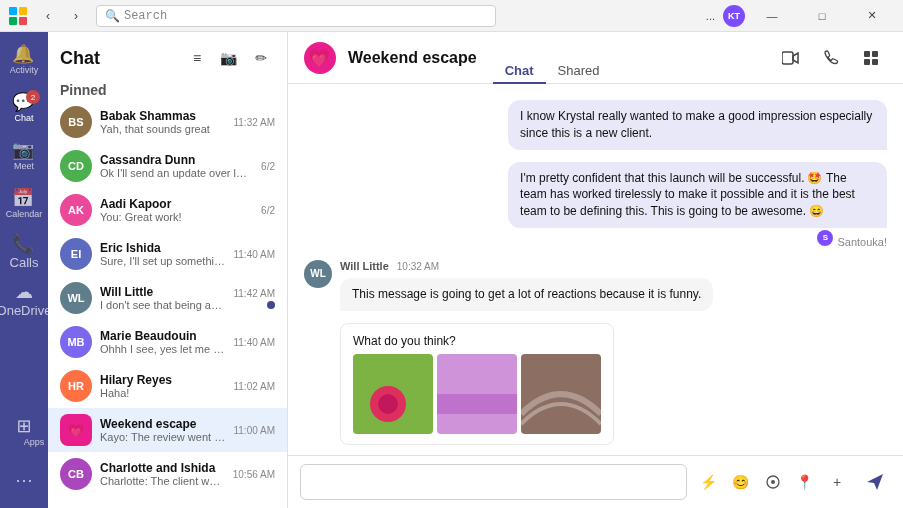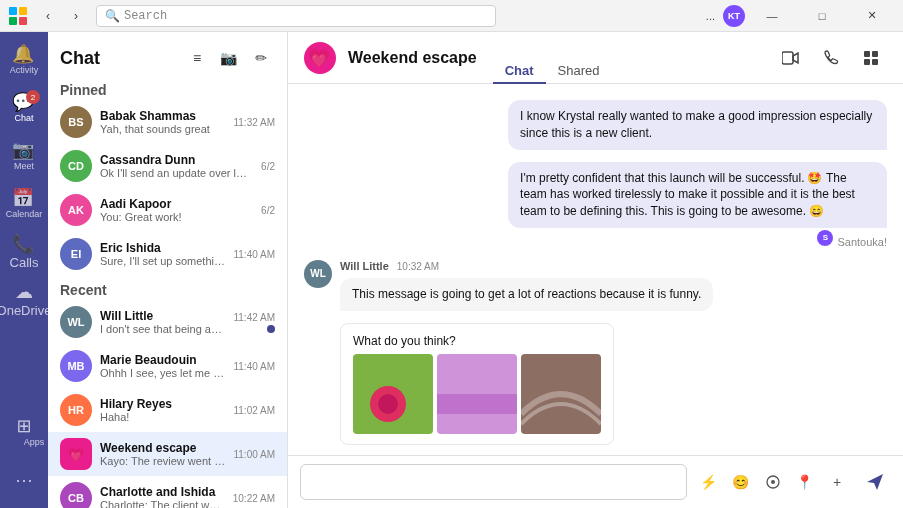--- a/index.html
+++ b/index.html
@@ -288,21 +288,20 @@
         <div class="chat-avatar" style="background:#5c6bc0;">EI</div>
         <div class="chat-info">
           <div class="chat-name">Eric Ishida</div>
           <div class="chat-preview">Sure, I'll set up something for next week to...</div>
         </div>
         <div class="chat-meta">
           <span class="chat-time">11:40 AM</span>
         </div>
       </div>
 
-      <div class="section-label">Recent</div>
 
       <div class="chat-item">
         <div class="chat-avatar" style="background:#607d8b;">WL</div>
         <div class="chat-info">
           <div class="chat-name">Will Little</div>
           <div class="chat-preview">I don't see that being an issue, can take t...</div>
         </div>
         <div class="chat-meta">
           <span class="chat-time">11:42 AM</span>
           <div class="unread-dot"></div>
@@ -338,21 +337,21 @@
           <span class="chat-time">11:00 AM</span>
         </div>
       </div>
       <div class="chat-item">
         <div class="chat-avatar" style="background:#ab47bc;">CB</div>
         <div class="chat-info">
           <div class="chat-name">Charlotte and Ishida</div>
           <div class="chat-preview">Charlotte: The client was pretty happy with...</div>
         </div>
         <div class="chat-meta">
-          <span class="chat-time">10:22 AM</span>
+          <span class="chat-time">10:56 AM</span>
         </div>
       </div>
 
     </div>
   </div>
 
   <div class="chat-main">
 
     <div class="chat-header">
       <div class="chat-header-avatar" style="font-size:18px;">💗</div>

